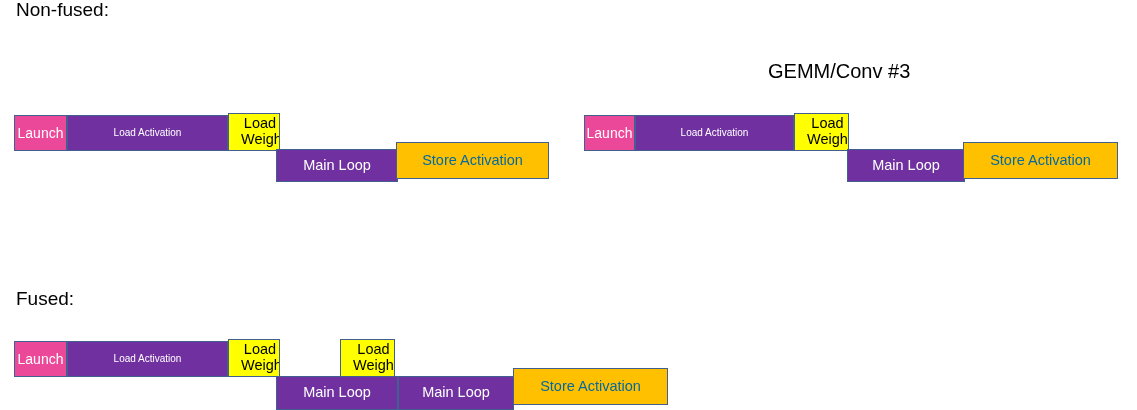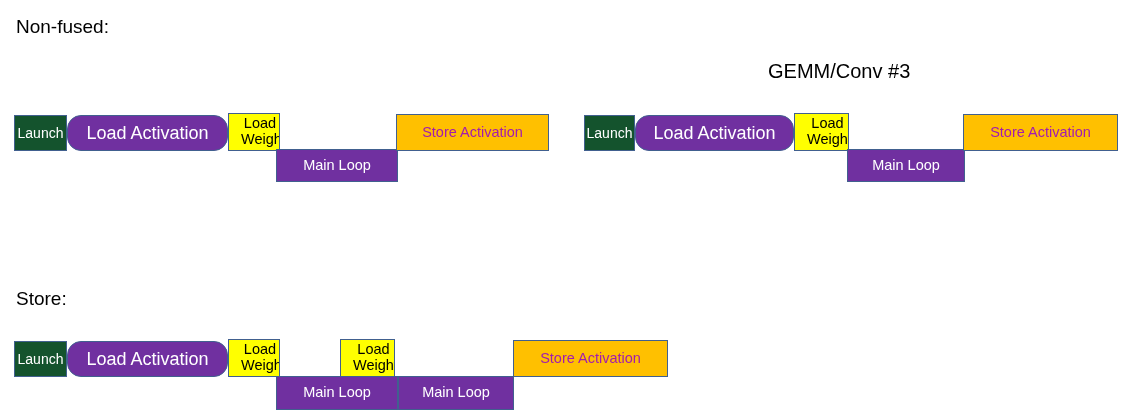--- a/index.html
+++ b/index.html
@@ -26,21 +26,21 @@
   }
 
   
   .section-label {
     position: absolute;
     font-size: 19px;
     color: #000000;
     white-space: nowrap;
     line-height: 1;
   }
-  #label-nonfused { left: 16px; top: 17px; }
+  #label-nonfused { left: 16px; top: 0; }
   #label-fused    { left: 16px; top: 289px; }
 
   
   .group-title {
     position: absolute;
     font-size: 20px;
     color: #000000;
     white-space: nowrap;
     text-align: center;
     line-height: 1;
@@ -61,60 +61,60 @@
     overflow: hidden;
     white-space: nowrap;
   }
   .block .block-label {
     display: block;
     width: 100%;
     white-space: pre-line;
   }
 
   .block.launch {
-    background: #14532d;
+    background: #ec4899;
     color: #ffffff;
     font-size: 14px;
   }
   .block.load-activation {
     background: #7030a0;
     color: #ffffff;
-    font-size: 18px;
-    border-radius: 14px;
+    font-size: 10px;
   }
   .block.load-weights {
     background: #ffff00;
     color: #000000;
     font-size: 14.5px;
     line-height: 1.08;
     padding-left: 12px;
   }
   .block.main-loop {
     background: #7030a0;
     color: #ffffff;
     font-size: 14.5px;
     align-items: center;
   }
   .block.store-activation {
     background: #ffc000;
-    color: #a21caf;
+    color: #0369a1;
     font-size: 14.5px;
+    margin-top: 28px;
   }
 </style>
 </head>
 <body>
 
 <div id="canvas">
 
   <div class="section-label" id="label-nonfused">Non-fused:</div>
 
 
   <div class="group-title" id="title-gemm2">GEMM/Conv #3</div>
 
-  <div class="section-label" id="label-fused">Store:</div>
+  <div class="section-label" id="label-fused">Fused:</div>
 
   <div id="timeline-nonfused">
       <div class="block launch" id="nf-g1-launch" style="left: 14px; top: 115px; width: 53px; height: 36px;">
         <span class="block-label">Launch</span>
       </div>
       <div class="block load-activation" id="nf-g1-load-activation" style="left: 67px; top: 115px; width: 161px; height: 36px;">
         <span class="block-label">Load Activation</span>
       </div>
       <div class="block load-weights" id="nf-g1-load-weights" style="left: 228px; top: 113px; width: 52px; height: 38px;">
         <span class="block-label">Load

